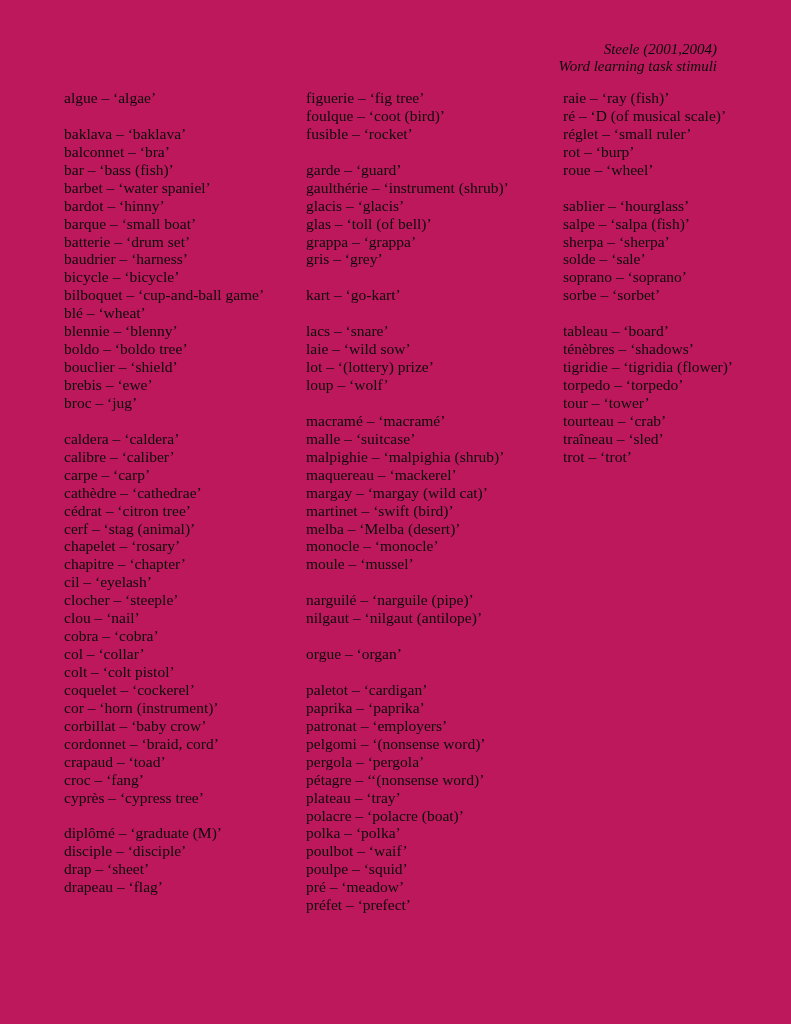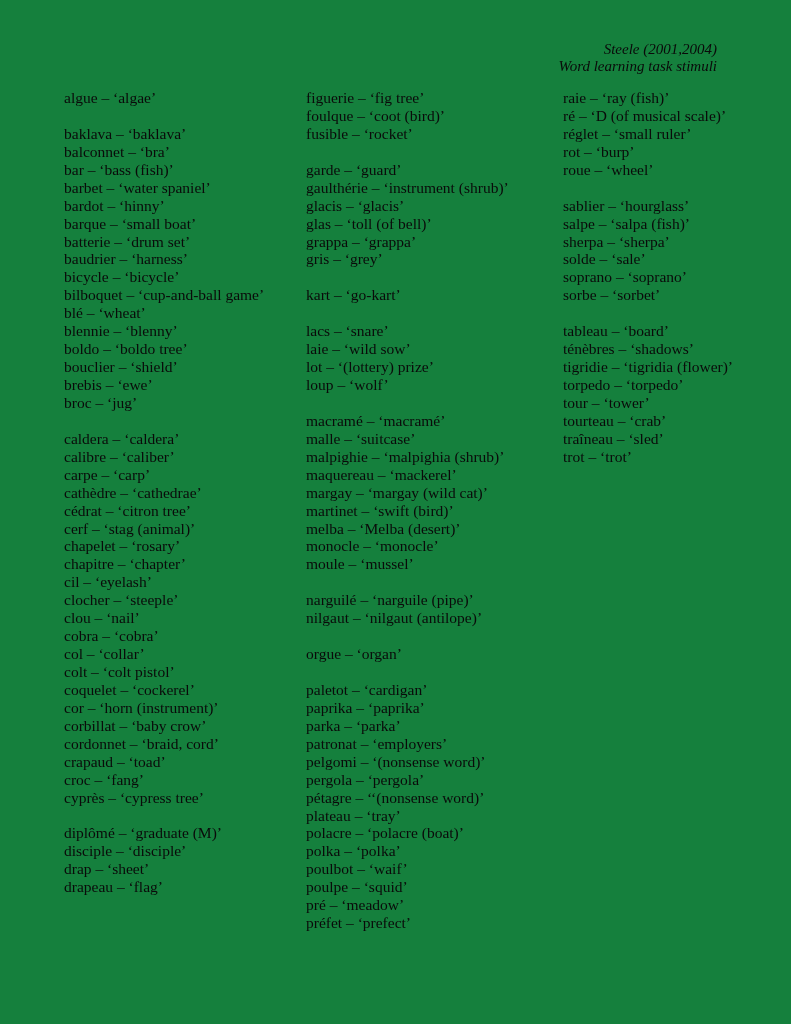--- a/index.html
+++ b/index.html
@@ -5,21 +5,21 @@
   * { margin: 0; padding: 0; box-sizing: border-box; }
   html, body {
     width: 791px; height: 1024px;
     background: #ffffff;
     font-family: "Liberation Serif", "DejaVu Serif", serif;
     color: #0a0a0a;
   }
   .page {
     position: relative;
     width: 791px; height: 1024px;
-    background: #15803d;
+    background: #be185d;
     overflow: hidden;
     font-family: Liberation Serif, serif;
   }
   .header {
     position: absolute;
     top: 41px; right: 74px;
     text-align: right;
     font-style: italic;
     font-size: 15px;
     line-height: 16.5px;
@@ -132,21 +132,20 @@
         <div class="row">monocle – ‘monocle’</div>
         <div class="row">moule – ‘mussel’</div>
         <div class="row">&nbsp;</div>
         <div class="row">narguilé – ‘narguile (pipe)’</div>
         <div class="row">nilgaut – ‘nilgaut (antilope)’</div>
         <div class="row">&nbsp;</div>
         <div class="row">orgue – ‘organ’</div>
         <div class="row">&nbsp;</div>
         <div class="row">paletot – ‘cardigan’</div>
         <div class="row">paprika – ‘paprika’</div>
-        <div class="row">parka – ‘parka’</div>
         <div class="row">patronat – ‘employers’</div>
         <div class="row">pelgomi – ‘(nonsense word)’</div>
         <div class="row">pergola – ‘pergola’</div>
         <div class="row">pétagre – ‘‘(nonsense word)’</div>
         <div class="row">plateau – ‘tray’</div>
         <div class="row">polacre – ‘polacre (boat)’</div>
         <div class="row">polka – ‘polka’</div>
         <div class="row">poulbot – ‘waif’</div>
         <div class="row">poulpe – ‘squid’</div>
         <div class="row">pré – ‘meadow’</div>

